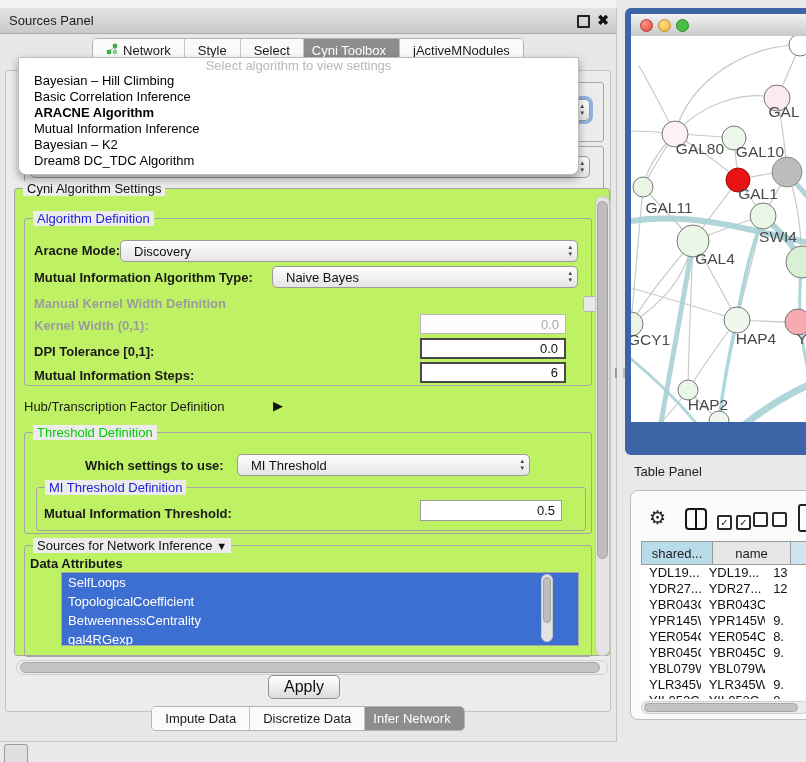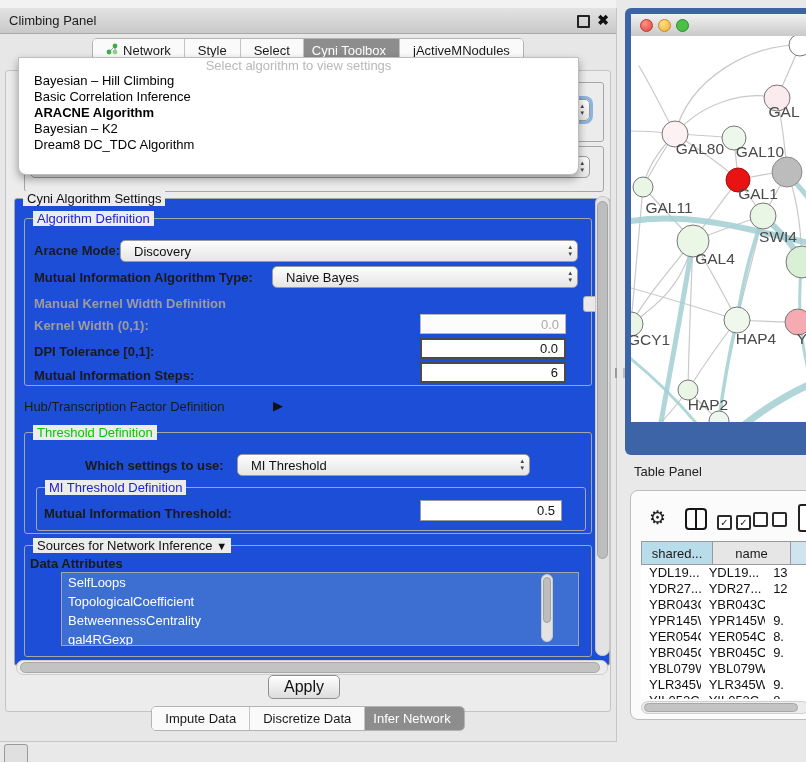--- a/index.html
+++ b/index.html
@@ -72,21 +72,21 @@
 </style>
 </head>
 <body>
 
 <div class="stage">
 
   <div class="abs top-strip"></div>
 
   <div class="abs cp">
     <div class="cp-titlebar">
-      <span class="cp-title">Climbing Panel</span>
+      <span class="cp-title">Sources Panel</span>
       <span class="float-ic"></span>
       <span class="close-ic">✖</span>
     </div>
 
     <div class="tabbar">
       <div class="tabgroup" id="top-tabs">
           <div class="tab">
             <span><svg width="12" height="12">
                 <path d="M3,9 L9,3 M9,9 L9,3" stroke="#999" stroke-width="1" fill="none"></path>
                 <circle cx="3" cy="9" r="2.4" fill="#3fae49"></circle>
@@ -122,26 +122,27 @@
     <span>gal-filtered.sif default node</span>
     <span class="stepper">▴<br>▾</span>
   </div>
 
   <div class="abs popup">
     <div class="popup-ph">Select algorithm to view settings</div>
     <div id="algo-list">
         <div class="popup-item">Bayesian – Hill Climbing</div>
         <div class="popup-item">Basic Correlation Inference</div>
         <div class="popup-item bold">ARACNE Algorithm</div>
+        <div class="popup-item">Mutual Information Inference</div>
         <div class="popup-item">Bayesian – K2</div>
         <div class="popup-item">Dream8 DC_TDC Algorithm</div>
       </div>
   </div>
 
-  <div class="group" style="left:14px;top:198px;width:594px;height:466px;background:#1d4ed8;">
+  <div class="group" style="left:14px;top:188px;width:594px;height:466px;background:#bef264;">
     <span class="legend">Cyni Algorithm Settings</span>
   </div>
 
   <div class="group" style="left:24px;top:218px;width:566px;height:166px;">
     <span class="legend blue">Algorithm Definition</span>
   </div>
   <span class="lbl" style="left:34px;top:243px;">Aracne Mode:</span>
   <div class="combo" style="left:120px;top:240px;width:458px;">
     <span>Discovery</span>
     <span class="stepper">▴<br>▾</span>

